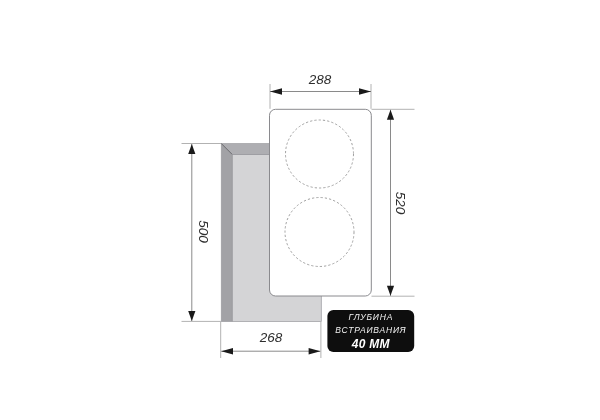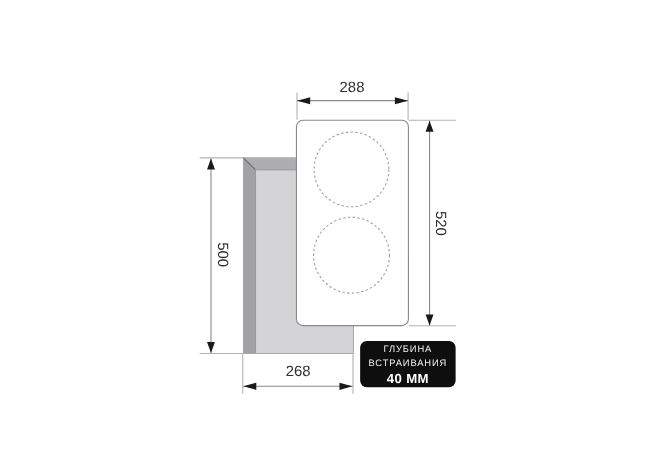--- a/index.html
+++ b/index.html
@@ -1,16 +1,16 @@
 <!DOCTYPE html>
 <html><head>
 <meta charset="utf-8">
 <style>
   html,body{margin:0;padding:0;background:#ffffff;}
-  .page{width:600px;height:404px;position:relative;font-family:"Liberation Sans",sans-serif;}
+  .page{width:600px;height:404px;position:relative;font-family:"Liberation Sans",sans-serif;font-style:italic;}
 </style>
 </head>
 <body>
 <div class="page">
 <svg width="600" height="420" viewBox="0 0 600 420">
 
   <rect x="0" y="0" width="600" height="420" fill="#ffffff"></rect>
 
   <g>
     <rect x="221.3" y="143.5" width="100" height="177.9" fill="#d4d4d6" stroke="#a2a2a6" stroke-width="0.8"></rect>

